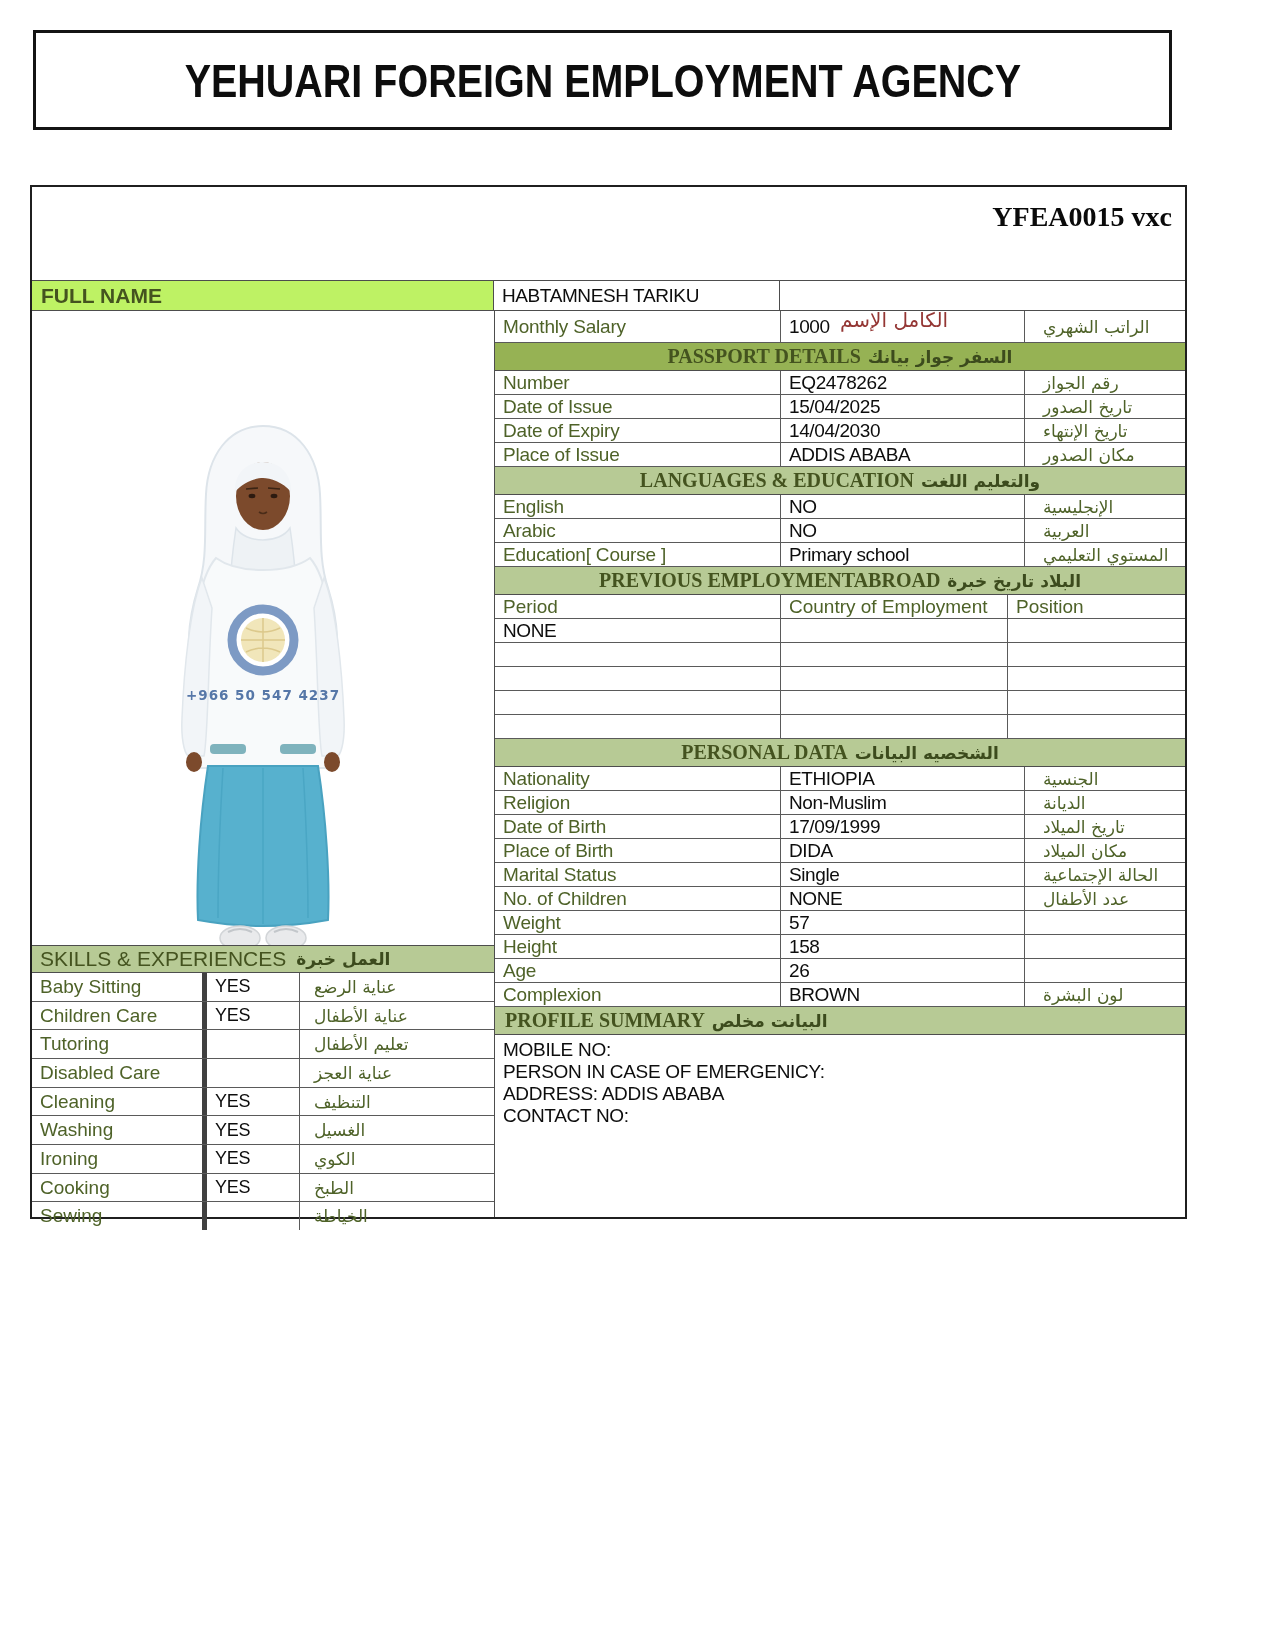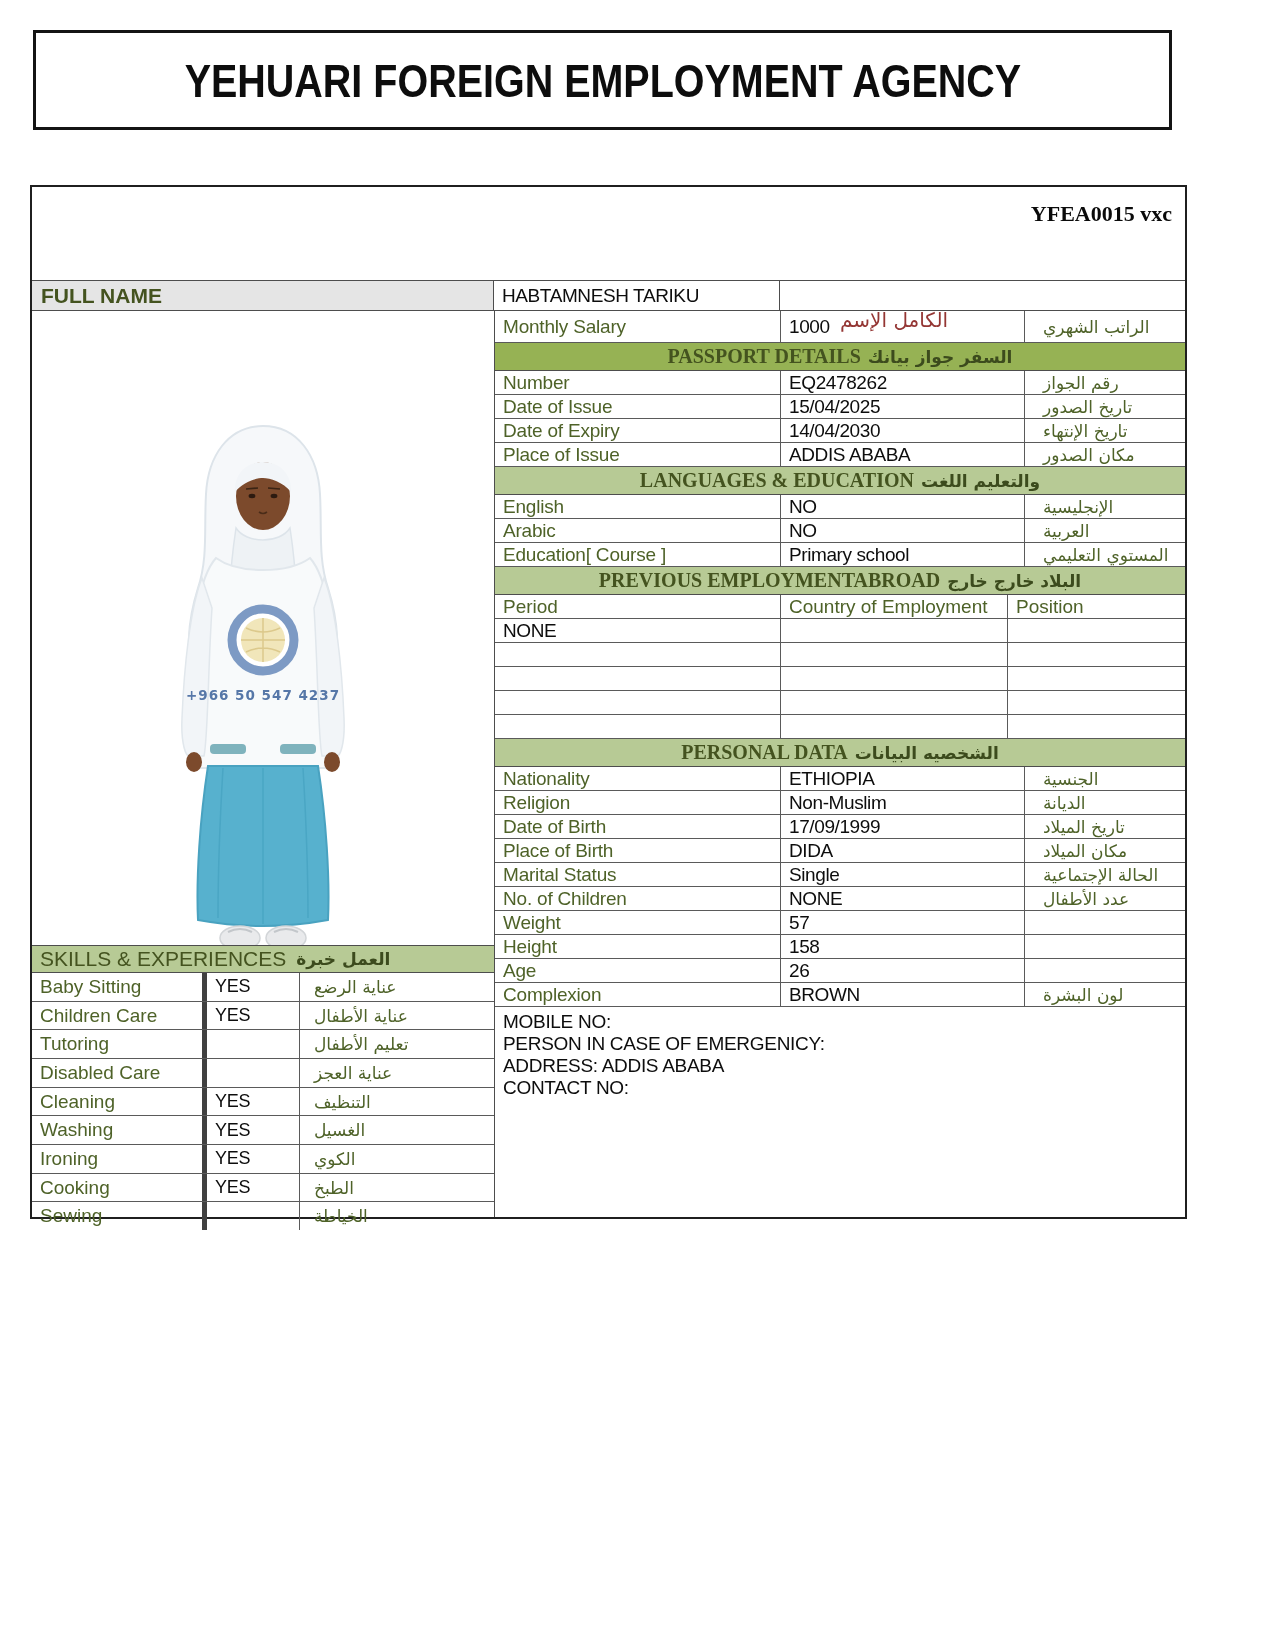--- a/index.html
+++ b/index.html
@@ -8,26 +8,26 @@
 
   
   .title-box{position:absolute;left:33px;top:30px;width:1139px;height:100px;
              border:3px solid #141414;display:flex;align-items:center;justify-content:center;box-sizing:border-box;}
   .title-text{font-weight:bold;font-size:47px;color:#0d0d0d;transform:scaleX(0.84);white-space:nowrap;letter-spacing:0px;}
 
   
   .main-box{position:absolute;left:30px;top:185px;width:1153px;height:1030px;
             border:2px solid #1f1f1f;box-sizing:content-box;}
   .ref-code{position:absolute;left:320px;top:14px;width:820px;text-align:right;
-            font-family:"Liberation Serif",serif;font-weight:bold;font-size:22px;color:#0a0a0a;}
+            font-family:"Liberation Serif",serif;font-weight:bold;font-size:28px;color:#0a0a0a;}
 
   
   .fullname-row{position:absolute;left:0;top:93px;width:1153px;height:31px;display:flex;
                 border-top:1px solid #4d4d4d;border-bottom:1px solid #4d4d4d;box-sizing:border-box;}
-  .fn-label{width:462px;background:#e5e5e5;display:flex;align-items:center;padding-left:9px;
+  .fn-label{width:462px;background:#bef264;display:flex;align-items:center;padding-left:9px;
             font-weight:bold;font-size:21px;color:#44531f;border-right:1px solid #4d4d4d;box-sizing:border-box;}
   .fn-value{width:286px;background:#ffffff;display:flex;align-items:center;padding-left:8px;
             font-size:19px;letter-spacing:-0.4px;color:#0d0d0d;border-right:1px solid #4d4d4d;box-sizing:border-box;}
   .fn-arabic{flex:1;background:#fef9c3;display:flex;align-items:center;padding-left:60px;
              font-family:"DejaVu Sans",sans-serif;font-size:20px;color:#943634;box-sizing:border-box;margin-top:39px;}
 
   
   .left-col{position:absolute;left:0;top:124px;width:462px;height:906px;display:flex;flex-direction:column;box-sizing:border-box;margin-top:13px;}
   .right-col{position:absolute;left:462px;top:124px;width:691px;height:906px;display:flex;flex-direction:column;
              border-left:1px solid #4d4d4d;box-sizing:border-box;}
@@ -233,21 +233,21 @@
         <div class="c arc">العربية</div>
       </div>
       <div class="r">
         <div class="c lab">Education[ Course ]</div>
         <div class="c val">Primary school</div>
         <div class="c arc">المستوي التعليمي</div>
       </div>
 
       <div class="band">
         <span>PREVIOUS EMPLOYMENTABROAD</span>
-        <span class="ar">البلاد خارج خارج</span>
+        <span class="ar">البلاد تاريخ خبرة</span>
       </div>
       <div class="r">
         <div class="c p1 colhead">Period</div>
         <div class="c p2 colhead">Country of Employment</div>
         <div class="c p3 colhead">Position</div>
       </div>
       <div class="r">
         <div class="c p1 val" style="width:286px">NONE</div>
         <div class="c p2"></div>
         <div class="c p3"></div>
@@ -321,20 +321,24 @@
         <div class="c lab">Age</div>
         <div class="c val">26</div>
         <div class="c arc"></div>
       </div>
       <div class="r">
         <div class="c lab">Complexion</div>
         <div class="c val">BROWN</div>
         <div class="c arc">لون البشرة</div>
       </div>
 
+      <div class="band left-align">
+        <span>PROFILE SUMMARY</span>
+        <span class="ar">البيانت مخلص</span>
+      </div>
       <div class="profile-text">
         <div>MOBILE NO:</div>
         <div>PERSON IN CASE OF EMERGENICY:</div>
         <div>ADDRESS: ADDIS ABABA</div>
         <div>CONTACT NO:</div>
       </div>
 
     </div>
   </div>
 </div>

